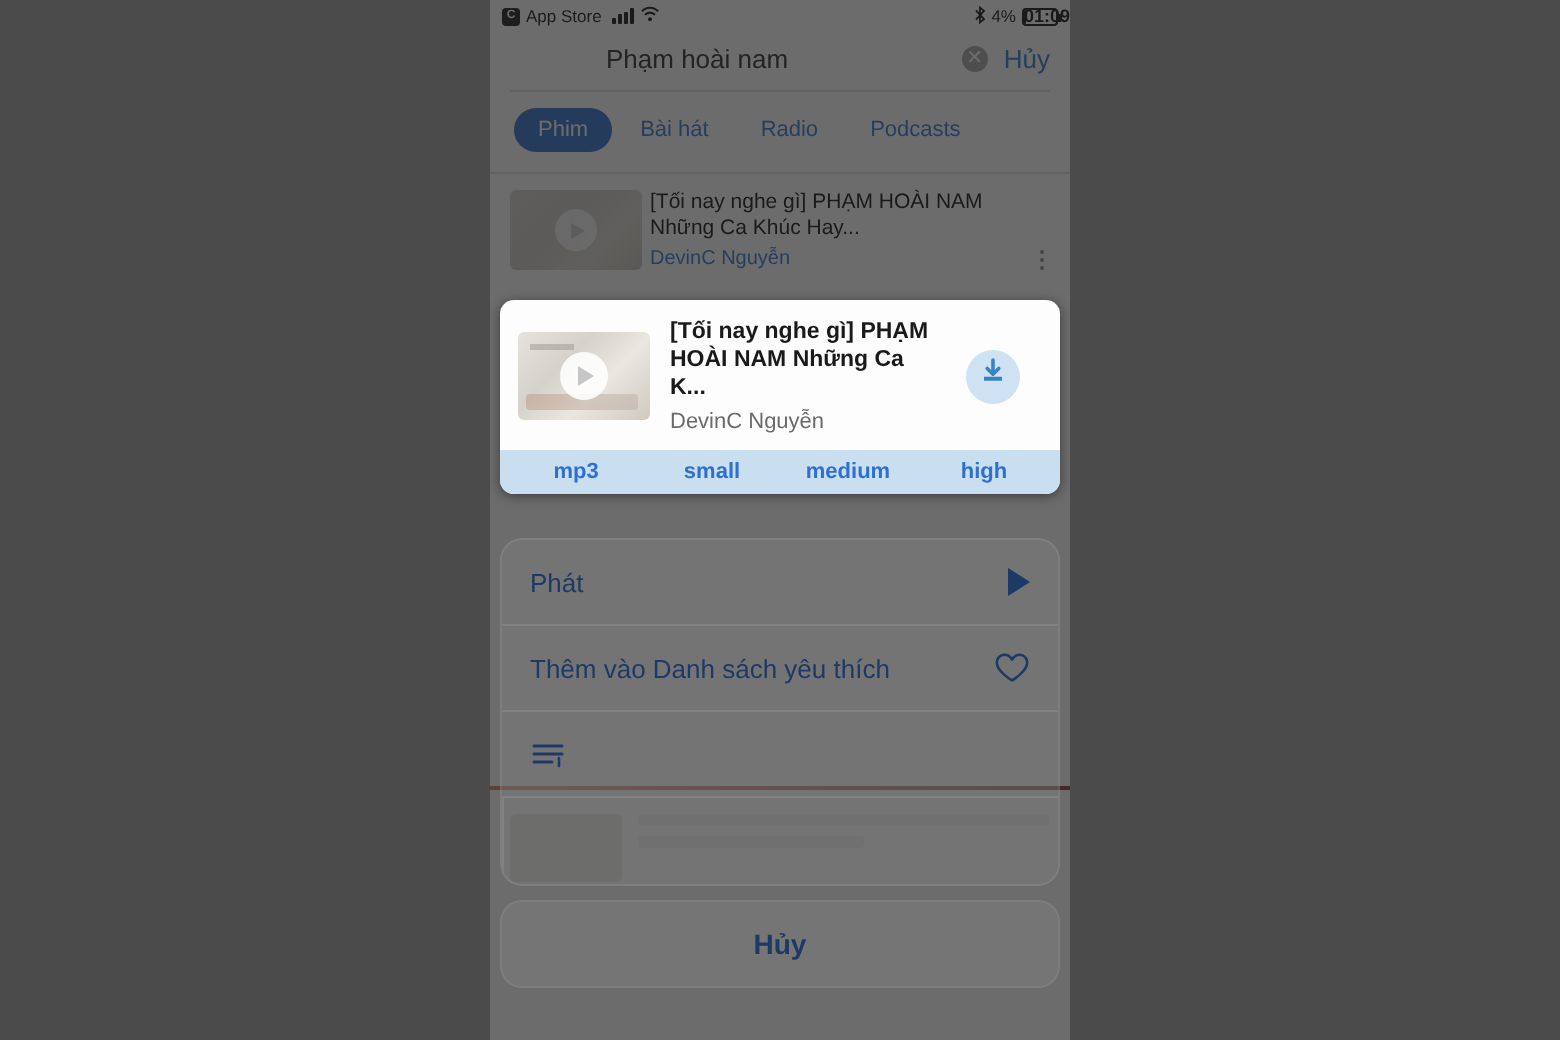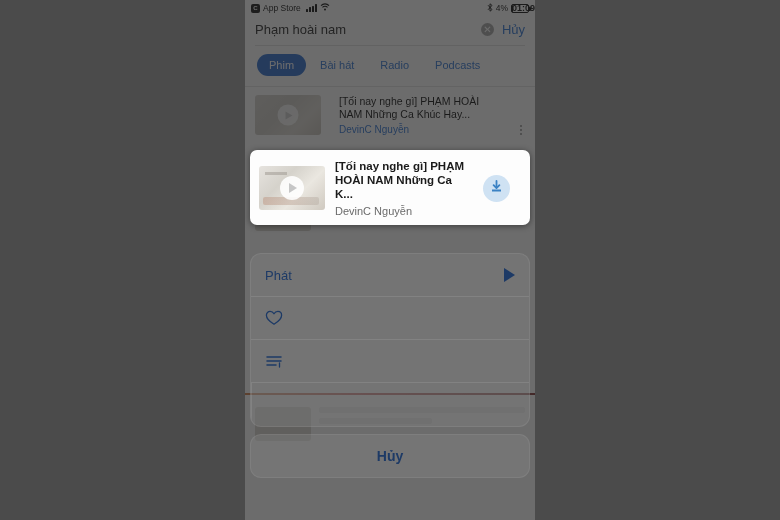--- a/index.html
+++ b/index.html
@@ -64,21 +64,21 @@
   }
   .sb-batt::after {
     content:''; position:absolute; right:-3px; top:2.5px;
     width:2px; height:4px; background:#111; border-radius:0 1px 1px 0;
   }
   .sb-batt i { display:block; height:100%; width:6%; background:#111; border-radius:1px; }
 
   
   .searchrow {
     display:flex; align-items:flex-end; gap: 8px;
-    padding: 6px 10px 8px 10px; background:#fff;
+    padding: 6px 10px 8px 10px; background:#fff;margin-left:48px;
   }
   .searchfield {
     flex: 1; display:flex; align-items:center; justify-content: space-between;
     font-size: 13px; color:#2a2a2a;
   }
   .clear-btn {
     width: 13px; height: 13px; border-radius: 50%;
     background: #a8a8a8; color:#fff; font-size: 10px;
     display:flex; align-items:center; justify-content:center;
     line-height:1;
@@ -90,21 +90,21 @@
   .tabs { display:flex; gap: 2px; padding: 8px 10px 10px 12px; background:#fff; }
   .tab {
     font-size: 11px; color:#3478d6; padding: 5px 12px; border-radius: 13px;
     white-space: nowrap;
   }
   .tab.active { background:#2f6fd0; color:#fff; }
   .tabs-sep { height:1px; background:#e5e5e5; }
 
   
   .result {
-    display:flex; gap:18px; padding: 8px 8px 10px 10px; background:#fff;
+    display:flex; gap:4px; padding: 8px 8px 10px 10px; background:#fff;
     align-items:flex-end;
   }
   .thumb {
     width: 66px; height: 40px; border-radius: 3px; flex:none;
     background: linear-gradient(135deg,#d8d5d0 0%,#cfccc6 40%,#dedad3 70%,#c9c4bc 100%);
     position:relative; overflow:hidden;
   }
   .thumb .play-circle {
     position:absolute; left:50%; top:50%; transform:translate(-50%,-50%);
     width: 21px; height:21px; border-radius:50%;
@@ -181,20 +181,21 @@
   }
 
   
   #sheet {
     position:absolute; left: 5px; right: 5px; top: 253px;
   }
   .sheet-panel {
     background: rgba(128,128,128,0.42);
     border-radius: 11px; overflow:hidden;
     border: 1px solid rgba(255,255,255,0.07);
+    margin-top: 16px;
   }
   .sheet-row {
     display:flex; align-items:center; justify-content:space-between;
     padding: 0 14px; height: 43px;
     border-bottom: 1px solid rgba(255,255,255,0.10);
   }
   .sheet-row:last-child { border-bottom: none; }
   .sheet-label { font-size: 13px; color:#1d3a66; }
   .sheet-icon { color:#1d3a66; display:flex; align-items:center; }
   .split-row {
@@ -332,34 +333,41 @@
         <div class="dl-btn">
           <span>
             <svg width="15" height="15" viewBox="0 0 15 15">
               <path d="M7.5 2 V8" stroke="#3b82c4" stroke-width="1.8" fill="none" stroke-linecap="round"></path>
               <path d="M4.6 6.2 L7.5 9.1 L10.4 6.2" stroke="#3b82c4" stroke-width="1.8" fill="none" stroke-linecap="round" stroke-linejoin="round"></path>
               <path d="M3 10.4 H12 V12.4 H3 Z" fill="#3b82c4"></path>
             </svg>
           </span>
         </div>
       </div>
+      <div class="quality-bar">
+        <div class="q-opt">mp3</div>
+        <div class="q-opt">small</div>
+        <div class="q-opt">medium</div>
+        <div class="q-opt">high</div>
+      </div>
     </div>
 
     <div id="sheet">
       <div class="sheet-panel">
 
         <div class="sheet-row">
           <span class="sheet-label">Phát</span>
           <span class="sheet-icon">
               <span class="tri"></span>
             </span>
         </div>
 
 
         <div class="sheet-row">
+          <span class="sheet-label">Thêm vào Danh sách yêu thích</span>
           <span class="sheet-icon">
             <svg width="18" height="16" viewBox="0 0 18 16">
               <path d="M9 14.2 C9 14.2 1.4 9.8 1.4 5.3 C1.4 3 3.1 1.4 5.1 1.4 C6.7 1.4 8.2 2.4 9 3.8 C9.8 2.4 11.3 1.4 12.9 1.4 C14.9 1.4 16.6 3 16.6 5.3 C16.6 9.8 9 14.2 9 14.2 Z" stroke="#1d3a66" stroke-width="1.3" fill="none" stroke-linejoin="round"></path>
             </svg>
           </span>
         </div>
 
         <div class="sheet-row">
           <span class="sheet-icon">
             <svg width="18" height="14" viewBox="0 0 18 14">

